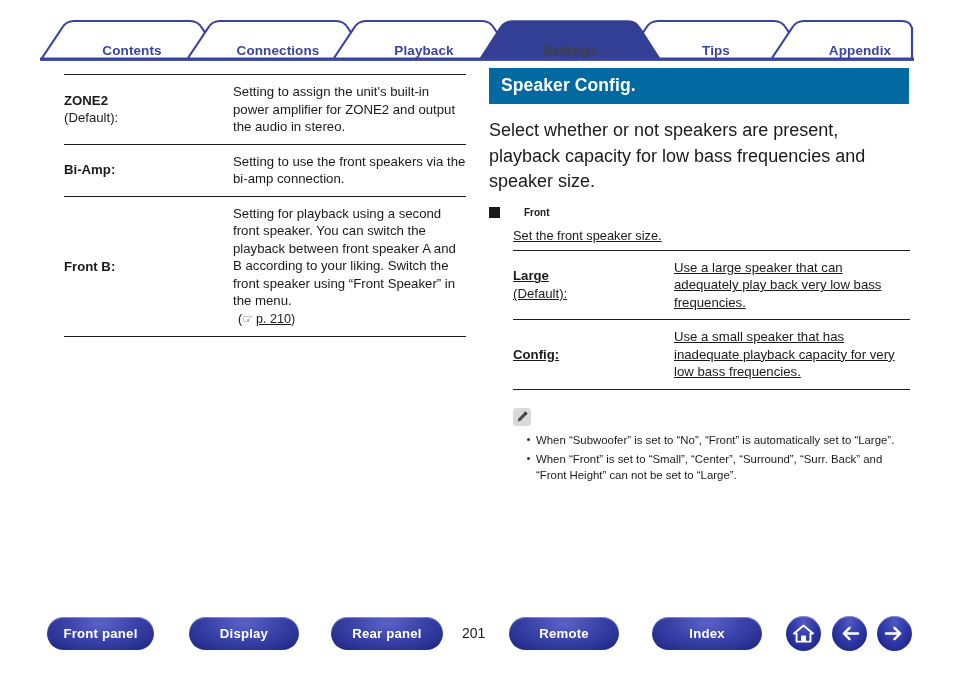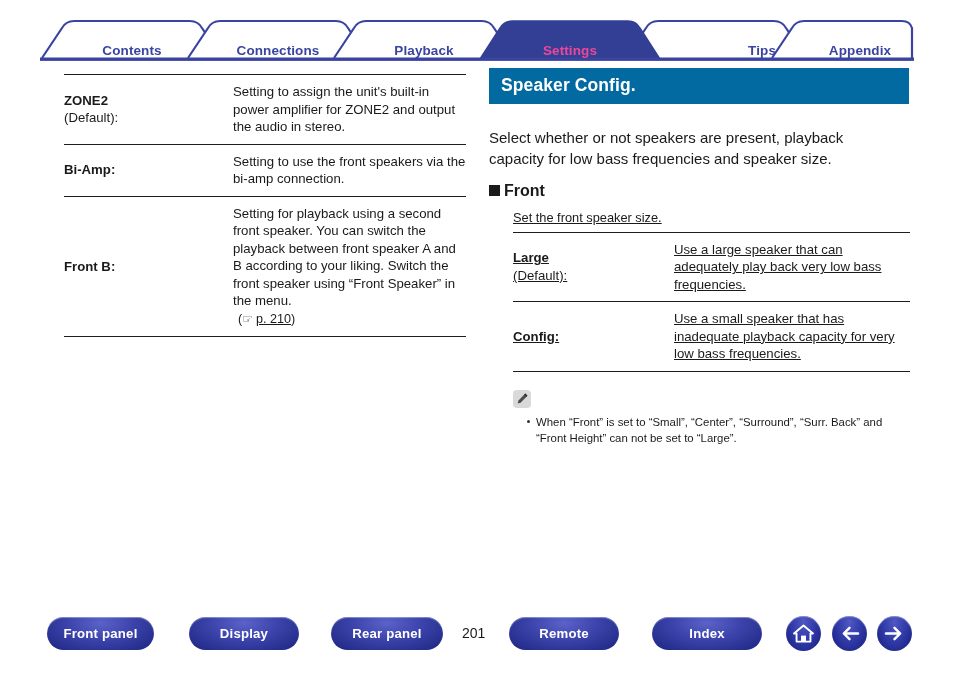--- a/index.html
+++ b/index.html
@@ -29,21 +29,21 @@
     position: absolute;
     top: 32px;
     transform: translateY(-50%);
     font-size: 13.5px;
     font-weight: bold;
     color: #3a44a0;
     text-align: center;
     white-space: nowrap;
     letter-spacing: 0.1px;
   }
-  .tab-label.active { color: #ec4899; }
+  .tab-label.active { color: #404040; }
 
   
   .content {
     position: absolute;
     left: 0;
     top: 68px;
     width: 954px;
     height: 530px;
   }
   .col-left {
@@ -108,32 +108,32 @@
     background: #0369a1;
     color: #ffffff;
     font-size: 17.5px;
     font-weight: bold;
     padding: 7px 0 8px 12px;
     width: 420px;
     box-sizing: border-box;
     letter-spacing: 0.1px;
   }
   .section-intro {
-    font-size: 15px;
+    font-size: 18px;
     line-height: 1.42;
-    margin-top: 23px;
+    margin-top: 14px;
     width: 405px;
   }
   .sub-heading {
-    font-size: 16px;
+    font-size: 10px;
     font-weight: bold;
     margin-top: 12px;
     display: flex;
     align-items: center;
-    gap: 4px;
+    gap: 24px;
   }
   .sq-bullet {
     width: 11px;
     height: 11px;
     background: #1a1a1a;
     display: inline-block;
     flex: 0 0 auto;
   }
   .sub-body {
     margin-left: 24px;
@@ -253,21 +253,21 @@
   </div>
   <div class="tab-label" style="left:178px;width:120px;">
     <span>Connections</span>
   </div>
   <div class="tab-label" style="left:324px;width:120px;">
     <span>Playback</span>
   </div>
   <div class="tab-label active" style="left:470px;width:120px;">
     <span>Settings</span>
   </div>
-  <div class="tab-label" style="left:616px;width:120px;text-align:right;">
+  <div class="tab-label" style="left:616px;width:120px;">
     <span>Tips</span>
   </div>
   <div class="tab-label" style="left:760px;width:120px;">
     <span>Appendix</span>
   </div>
 </div>
 
 <div class="content">
 
   <div class="col-left">
@@ -335,20 +335,21 @@
     </div>
 
     <div class="note-block">
       <div class="pencil-badge">
         <svg width="13" height="13" viewBox="0 0 16 16" xmlns="http://www.w3.org/2000/svg">
           <path d="M11.4 1.9 L14.1 4.6 L5.6 13.1 L2.1 14.1 L3.1 10.6 Z" fill="#4a4a4a"></path>
           <path d="M11.4 1.9 L14.1 4.6 L12.8 5.9 L10.1 3.2 Z" fill="#2e2e2e"></path>
         </svg>
       </div>
       <ul class="notes">
+        <li>When “Subwoofer” is set to “No”, “Front” is automatically set to “Large”.</li>
         <li>When “Front” is set to “Small”, “Center”, “Surround”, “Surr. Back” and “Front Height” can not be set to “Large”.</li>
       </ul>
     </div>
 
   </div>
 </div>
 
 <div class="footer">
 
   <div class="pill" style="left:189px;width:110px;">

